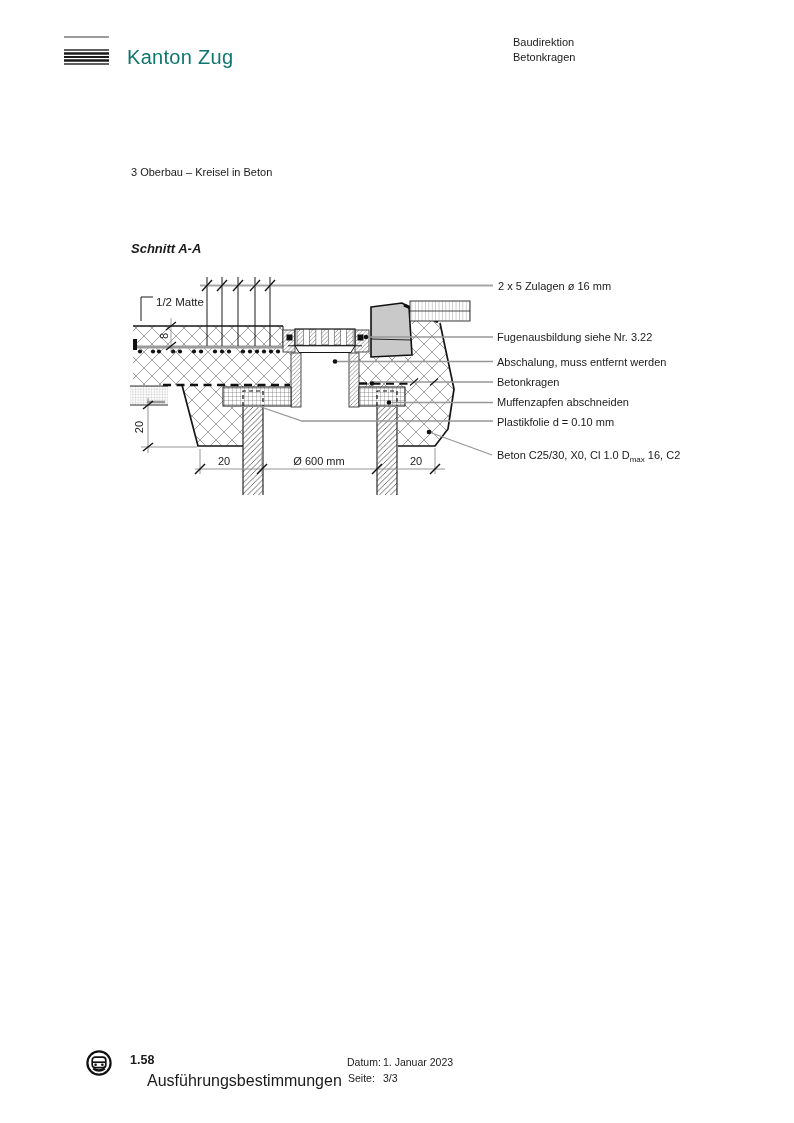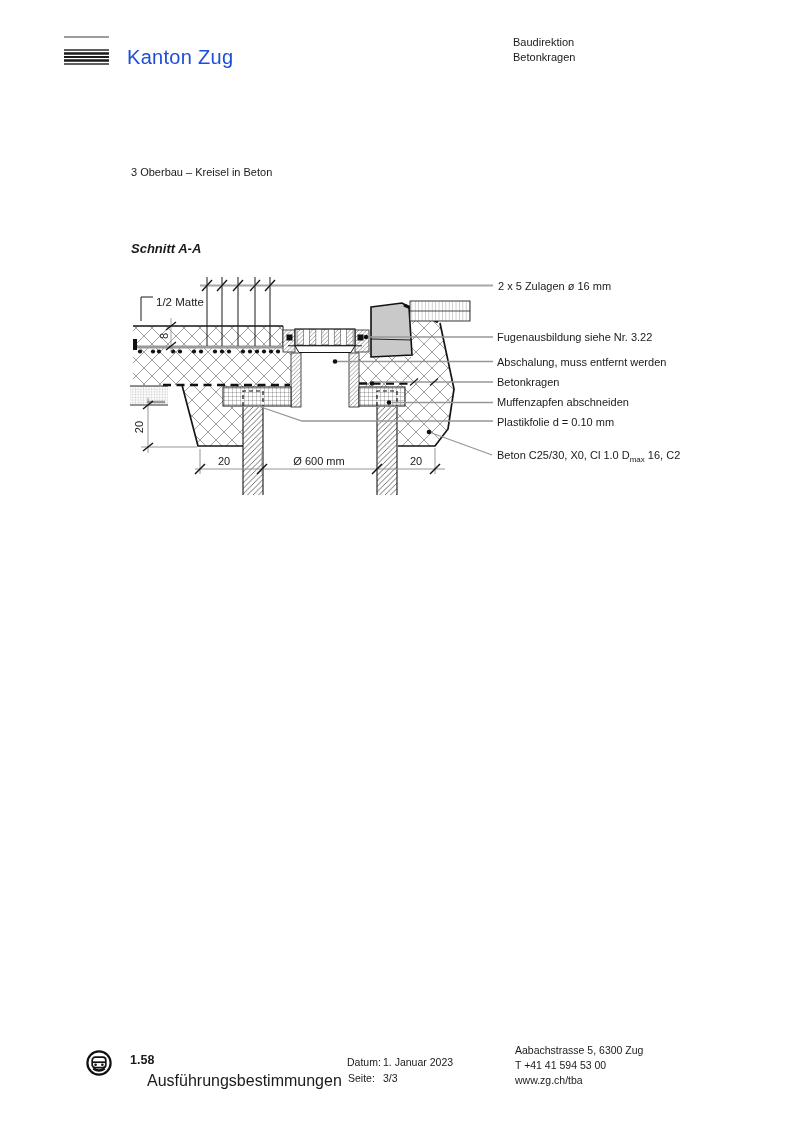--- a/index.html
+++ b/index.html
@@ -1,19 +1,19 @@
 <!DOCTYPE html>
 <html><head>
 <meta charset="utf-8">
 <style>
   html,body{margin:0;padding:0;background:#e8e8e8;}
   .page{position:relative;width:794px;height:1123px;background:#ffffff;margin:0 auto;
         font-family:"Liberation Sans",sans-serif;color:#1a1a1a;overflow:hidden;}
   .abs{position:absolute;}
-  .brand{left:127px;top:46px;font-size:20px;letter-spacing:.3px;color:#1d4ed8;}
+  .brand{left:127px;top:46px;font-size:20px;letter-spacing:.3px;color:#0f766e;}
   .dept{left:513px;top:35px;font-size:11px;line-height:15px;}
   .chapter{left:131px;top:166px;font-size:11px;}
   .section-title{left:131px;top:241px;font-size:13px;font-weight:bold;font-style:italic;}
   .f-num{left:130px;top:1053px;font-size:12.5px;font-weight:bold;}
   .f-type{left:147px;top:1072px;font-size:16px;}
   .f-lbl{font-size:10.5px;}
   .f-datum-l{left:335px;top:1056px;padding-left:12px;}
   .f-datum-v{left:383px;top:1056px;}
   .f-seite-l{left:348px;top:1072px;}
   .f-seite-v{left:383px;top:1072px;}
@@ -234,19 +234,14 @@
     <circle cx="10.6" cy="15.7" r="1.3" fill="#111"></circle>
     <circle cx="17.4" cy="15.7" r="1.3" fill="#111"></circle>
     <path d="M8.2,19.5 Q14,23.5 19.8,19.5" fill="none" stroke="#111" stroke-width="2.4"></path>
   </svg>
   <div class="abs f-num">1.58</div>
   <div class="abs f-type">Ausführungsbestimmungen</div>
   <div class="abs f-lbl f-datum-l">Datum:</div>
   <div class="abs f-lbl f-datum-v">1. Januar 2023</div>
   <div class="abs f-lbl f-seite-l">Seite:</div>
   <div class="abs f-lbl f-seite-v">3/3</div>
-  <div class="abs f-right">
-    <span style="display:block">Aabachstrasse 5, 6300 Zug</span>
-    <span style="display:block">T +41 41 594 53 00</span>
-    <span style="display:block">www.zg.ch/tba</span>
-  </div>
 
 </div>
 
 </body></html>

